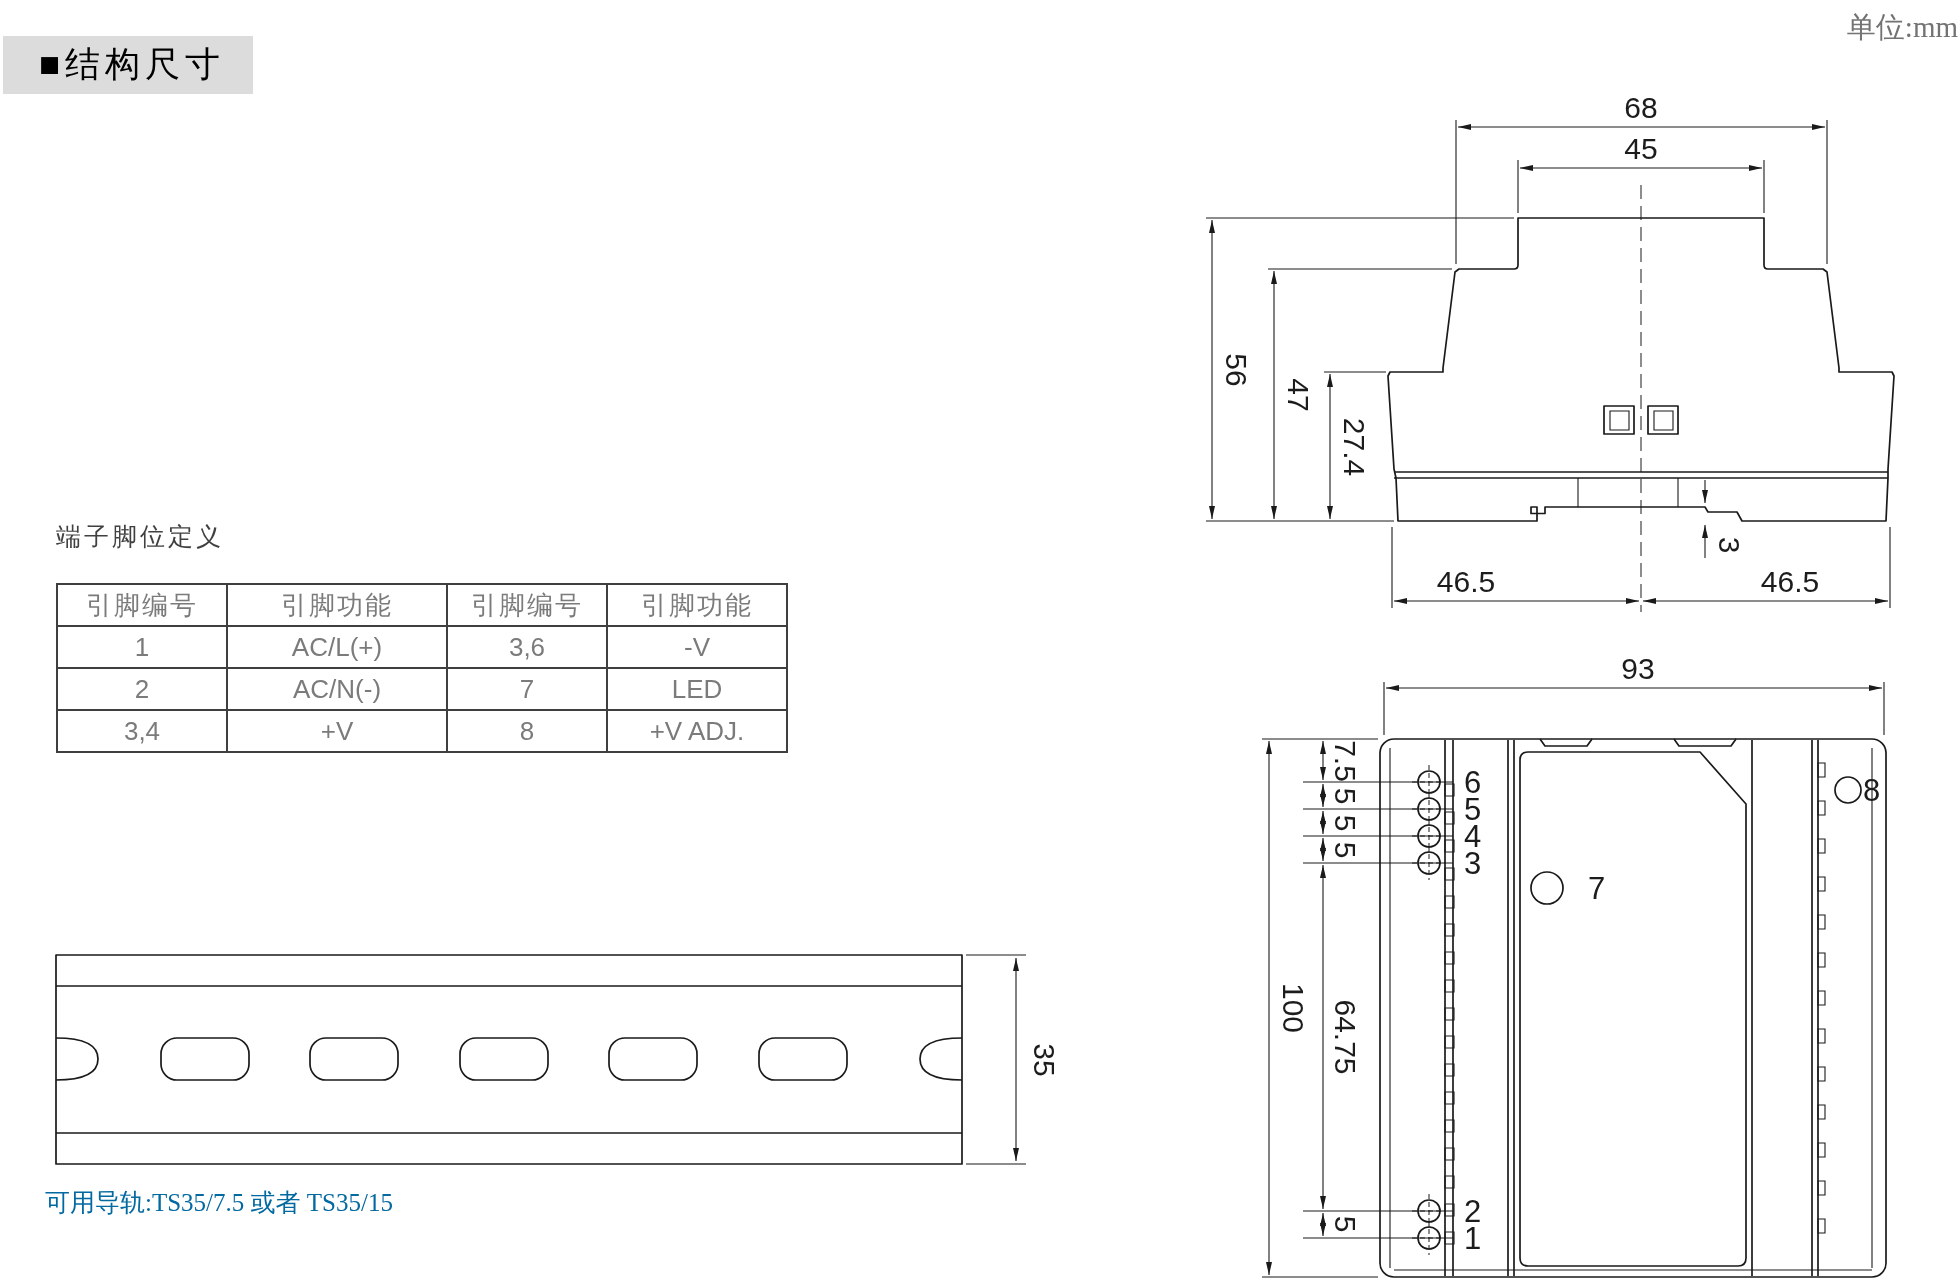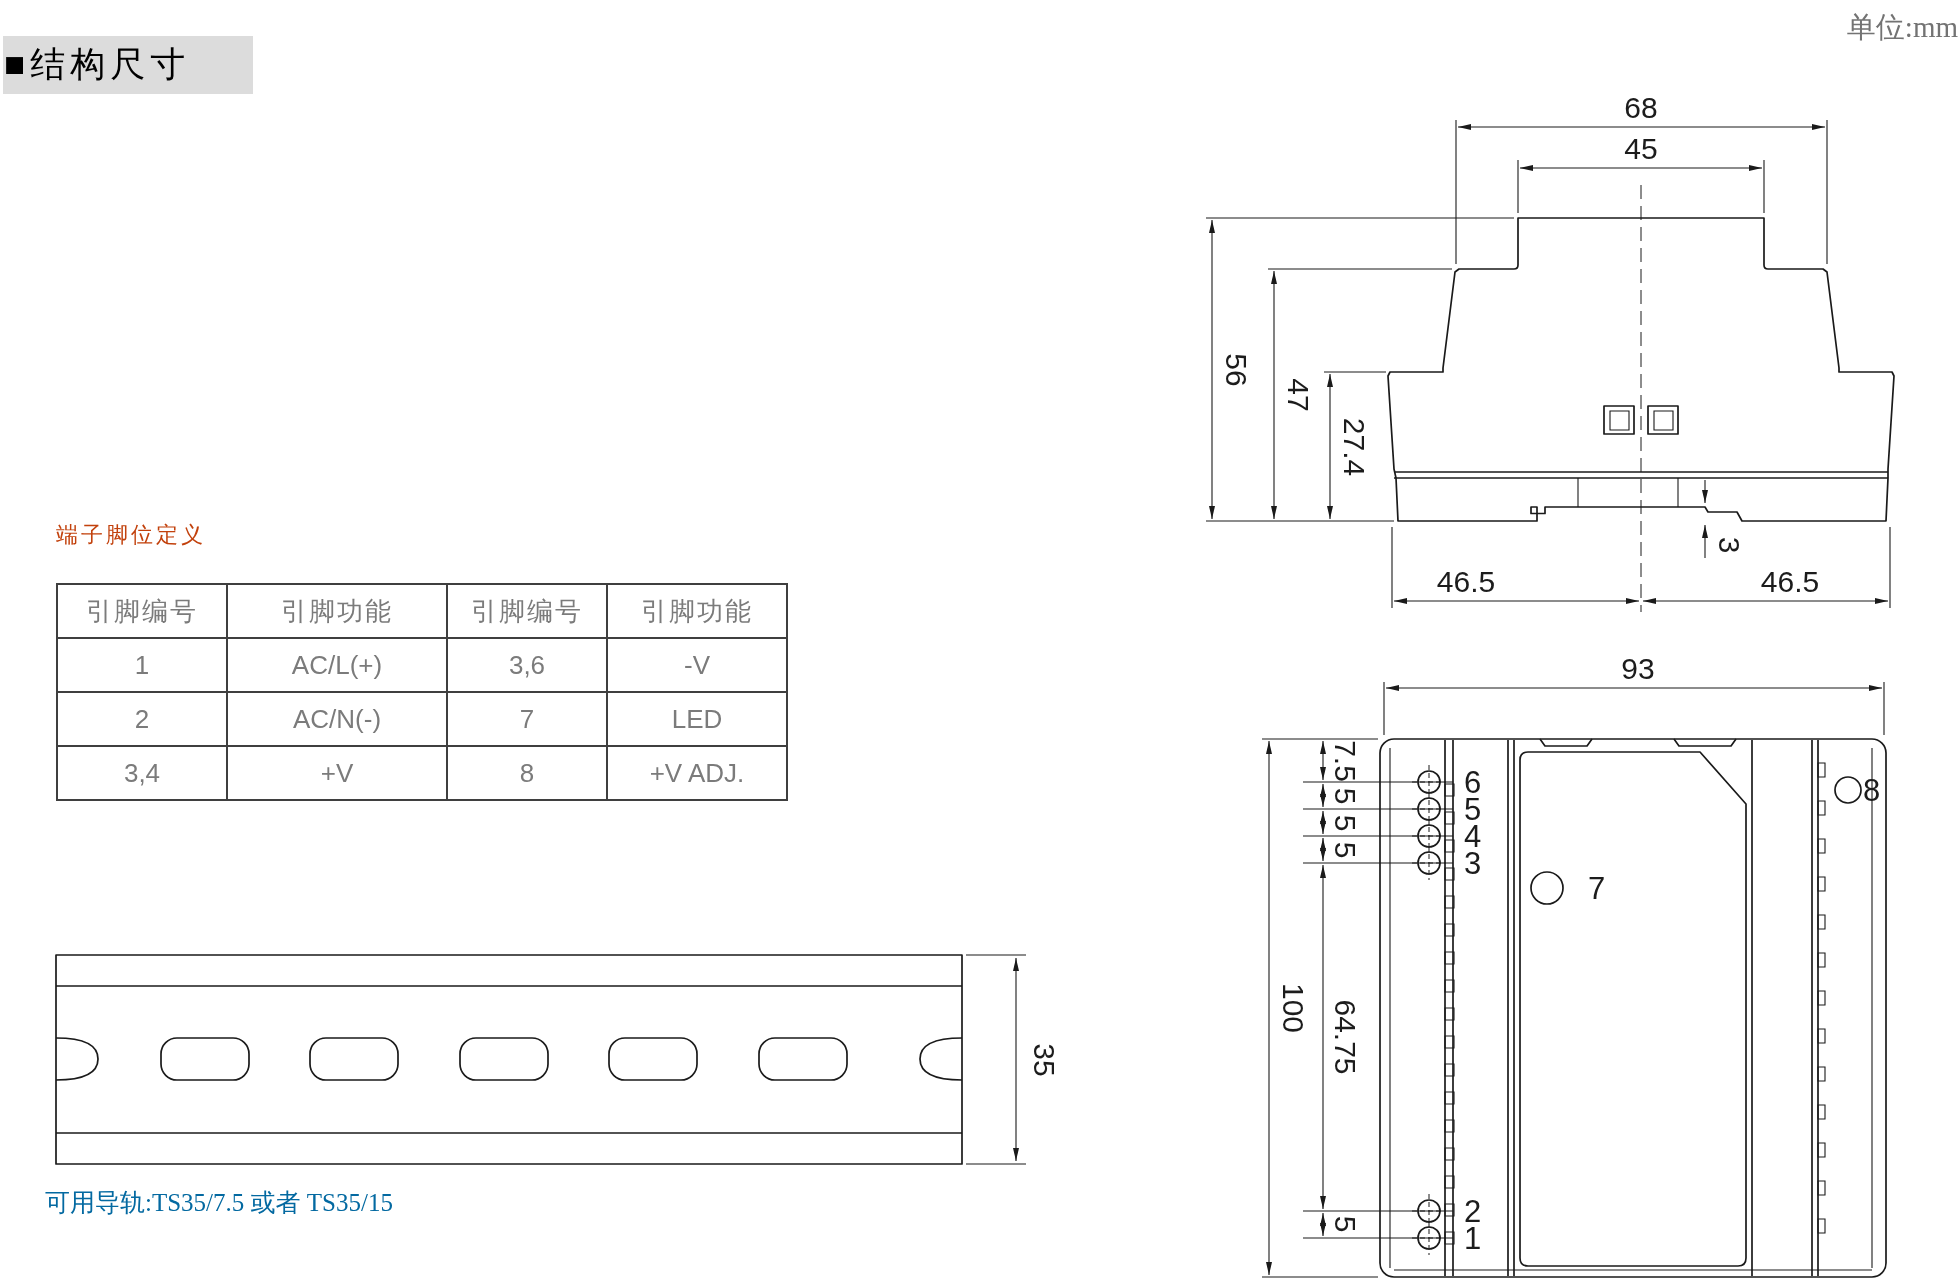--- a/index.html
+++ b/index.html
@@ -1,27 +1,27 @@
 <!DOCTYPE html>
 <html><head>
 <meta charset="utf-8">
 <style>
   html,body{margin:0;padding:0;background:#ffffff;}
   body{font-family:"Liberation Sans",sans-serif;}
   #page{position:relative;width:1960px;height:1282px;background:#fff;overflow:hidden;}
   .abs{position:absolute;}
   #section-heading{left:3px;top:36px;width:250px;height:58px;background:#dcdcdc;color:#000;
-     font-size:35px;line-height:58px;letter-spacing:5px;padding-left:1px;box-sizing:border-box;
-     font-family:"Liberation Serif",serif;}
+     font-size:35px;line-height:58px;letter-spacing:5px;padding-left:8px;box-sizing:border-box;
+     font-family:"Liberation Serif",serif;text-align:center;}
   #unit-label{left:1808px;top:8px;width:150px;height:34px;font-size:29px;color:#737373;text-align:right;
      font-family:"Liberation Serif",serif;}
-  #pin-table-title{left:56px;top:520px;font-size:22px;color:#c2410c;font-family:"Liberation Serif",serif;letter-spacing:3px;}
+  #pin-table-title{left:56px;top:520px;font-size:25px;color:#404040;font-family:"Liberation Serif",serif;letter-spacing:3px;}
   #pin-table{left:56px;top:583px;border-collapse:collapse;table-layout:fixed;}
   #pin-table td,#pin-table th{border:2px solid #3f3f3f;font-weight:normal;color:#7b7b7b;
-     font-size:26px;text-align:center;padding:6px;height:40px;white-space:nowrap;overflow:hidden;}
+     font-size:26px;text-align:center;padding:0;height:40px;white-space:nowrap;overflow:hidden;}
   #pin-table th{font-family:"Liberation Serif",serif;letter-spacing:2px;}
   #rail-note{left:45px;top:1186px;font-size:25px;color:#0369a1;font-family:"Liberation Serif",serif;}
   svg{display:block;}
   svg line,svg path,svg rect,svg circle,svg polyline{vector-effect:non-scaling-stroke;}
   .ln{stroke:#1a1a1a;stroke-width:1.7;fill:none;stroke-linejoin:round;stroke-linecap:butt;}
   .thin{stroke:#1a1a1a;stroke-width:1.1;fill:none;}
   .dim{stroke:#1a1a1a;stroke-width:1.1;fill:none;}
   .dimtxt{fill:#1c1c1c;font-size:30px;font-family:"Liberation Sans",sans-serif;}
   .pintxt{fill:#1c1c1c;font-size:31px;font-family:"Liberation Sans",sans-serif;}
   .dash{stroke:#1a1a1a;stroke-width:1;fill:none;stroke-dasharray:14 7;}

